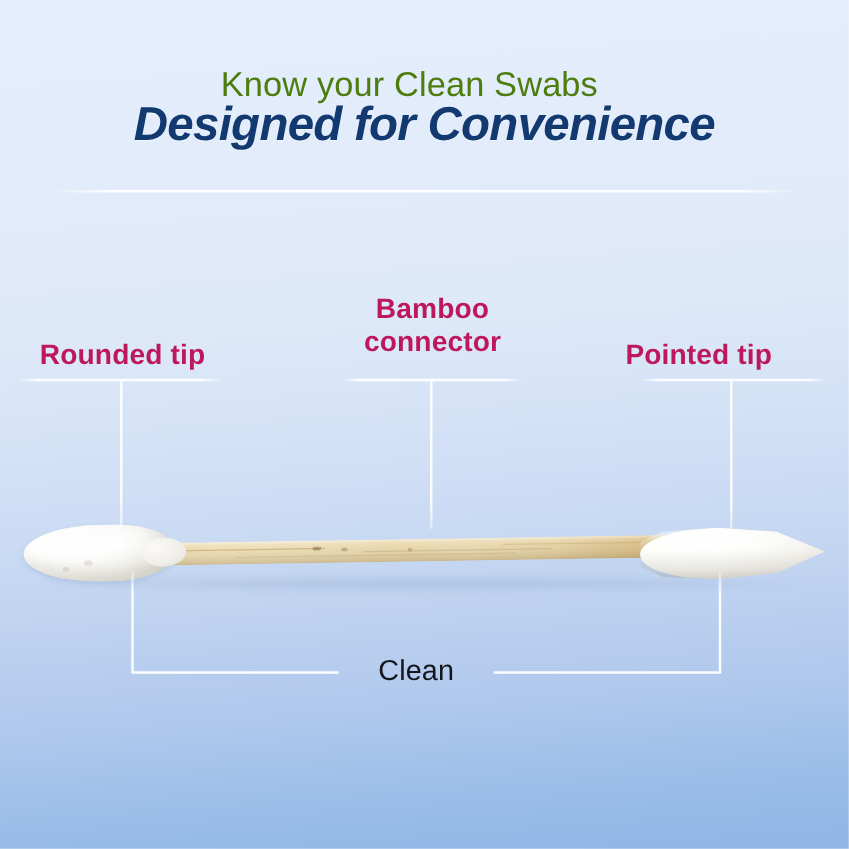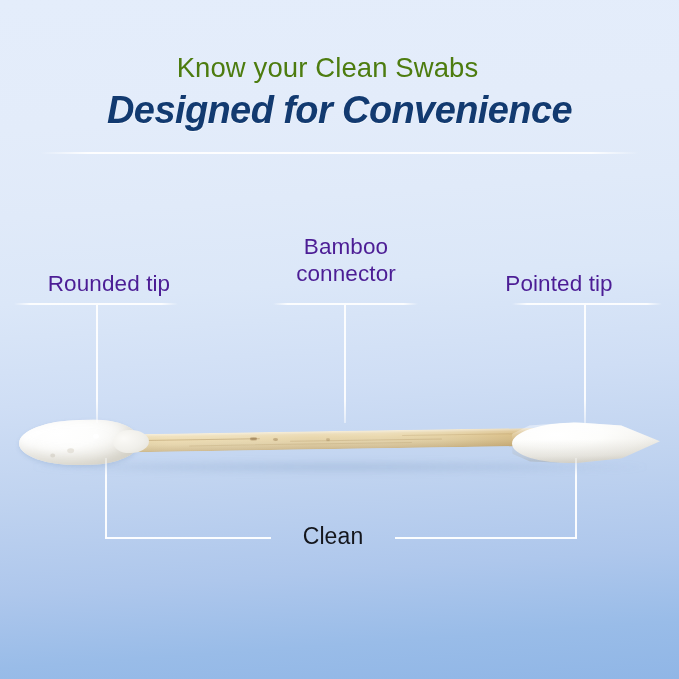--- a/index.html
+++ b/index.html
@@ -23,60 +23,60 @@
   #header {
     position:absolute; left:0; top:0; width:679px; height:170px;
     text-align:center;
   }
   #eyebrow {
     position:absolute; left:0; top:52px; width:655px;
     font-size:27.5px; font-weight:400; letter-spacing:.1px;
     color:#4d7c0f;
   }
   #headline {
-    position:absolute; left:0; top:89px; width:679px;
+    position:absolute; left:0; top:79px; width:679px;
     font-size:38px; font-weight:bold; font-style:italic;
     letter-spacing:-.6px;
     color:#123a70;
     text-shadow:0 1px 0 rgba(255,255,255,.55);
   }
   #header-rule {
     position:absolute; left:40px; top:152px; width:599px; height:2px;
     background:linear-gradient(90deg,
       rgba(255,255,255,0) 0%,
       rgba(255,255,255,.95) 8%,
       rgba(255,255,255,.95) 92%,
       rgba(255,255,255,0) 100%);
   }
 
   
   .callout-label {
     position:absolute;
-    font-size:22.5px; font-weight:400; color:#4c1d95;
+    font-size:22.5px; font-weight:700; color:#be185d;
     text-align:center; line-height:1.22;
     letter-spacing:.1px;
     white-space:pre-line;
   }
   .callout-underline {
     position:absolute; height:2px;
     background:linear-gradient(90deg,
       rgba(255,255,255,0) 0%,
       rgba(255,255,255,.92) 10%,
       rgba(255,255,255,.92) 90%,
       rgba(255,255,255,0) 100%);
   }
   .callout-stem {
     position:absolute; width:2px;
     background:linear-gradient(180deg,
       rgba(255,255,255,.92) 0%,
       rgba(255,255,255,.92) 80%,
       rgba(255,255,255,.45) 100%);
   }
 
-  #lbl-rounded { left:16px;   top:270px; width:186px; }
+  #lbl-rounded { left:5px;   top:270px; width:186px; }
   #ul-rounded  { left:14px;  top:303px; width:164px; }
   #stem-rounded{ left:96px;  top:305px; height:118px; }
 
   #lbl-bamboo  { left:253px; top:233px; width:186px; }
   #ul-bamboo   { left:273px; top:303px; width:145px; }
   #stem-bamboo { left:344px; top:305px; height:118px; }
 
   #lbl-pointed { left:466px; top:270px; width:186px; }
   #ul-pointed  { left:512px; top:303px; width:150px; }
   #stem-pointed{ left:584px; top:305px; height:118px; }

